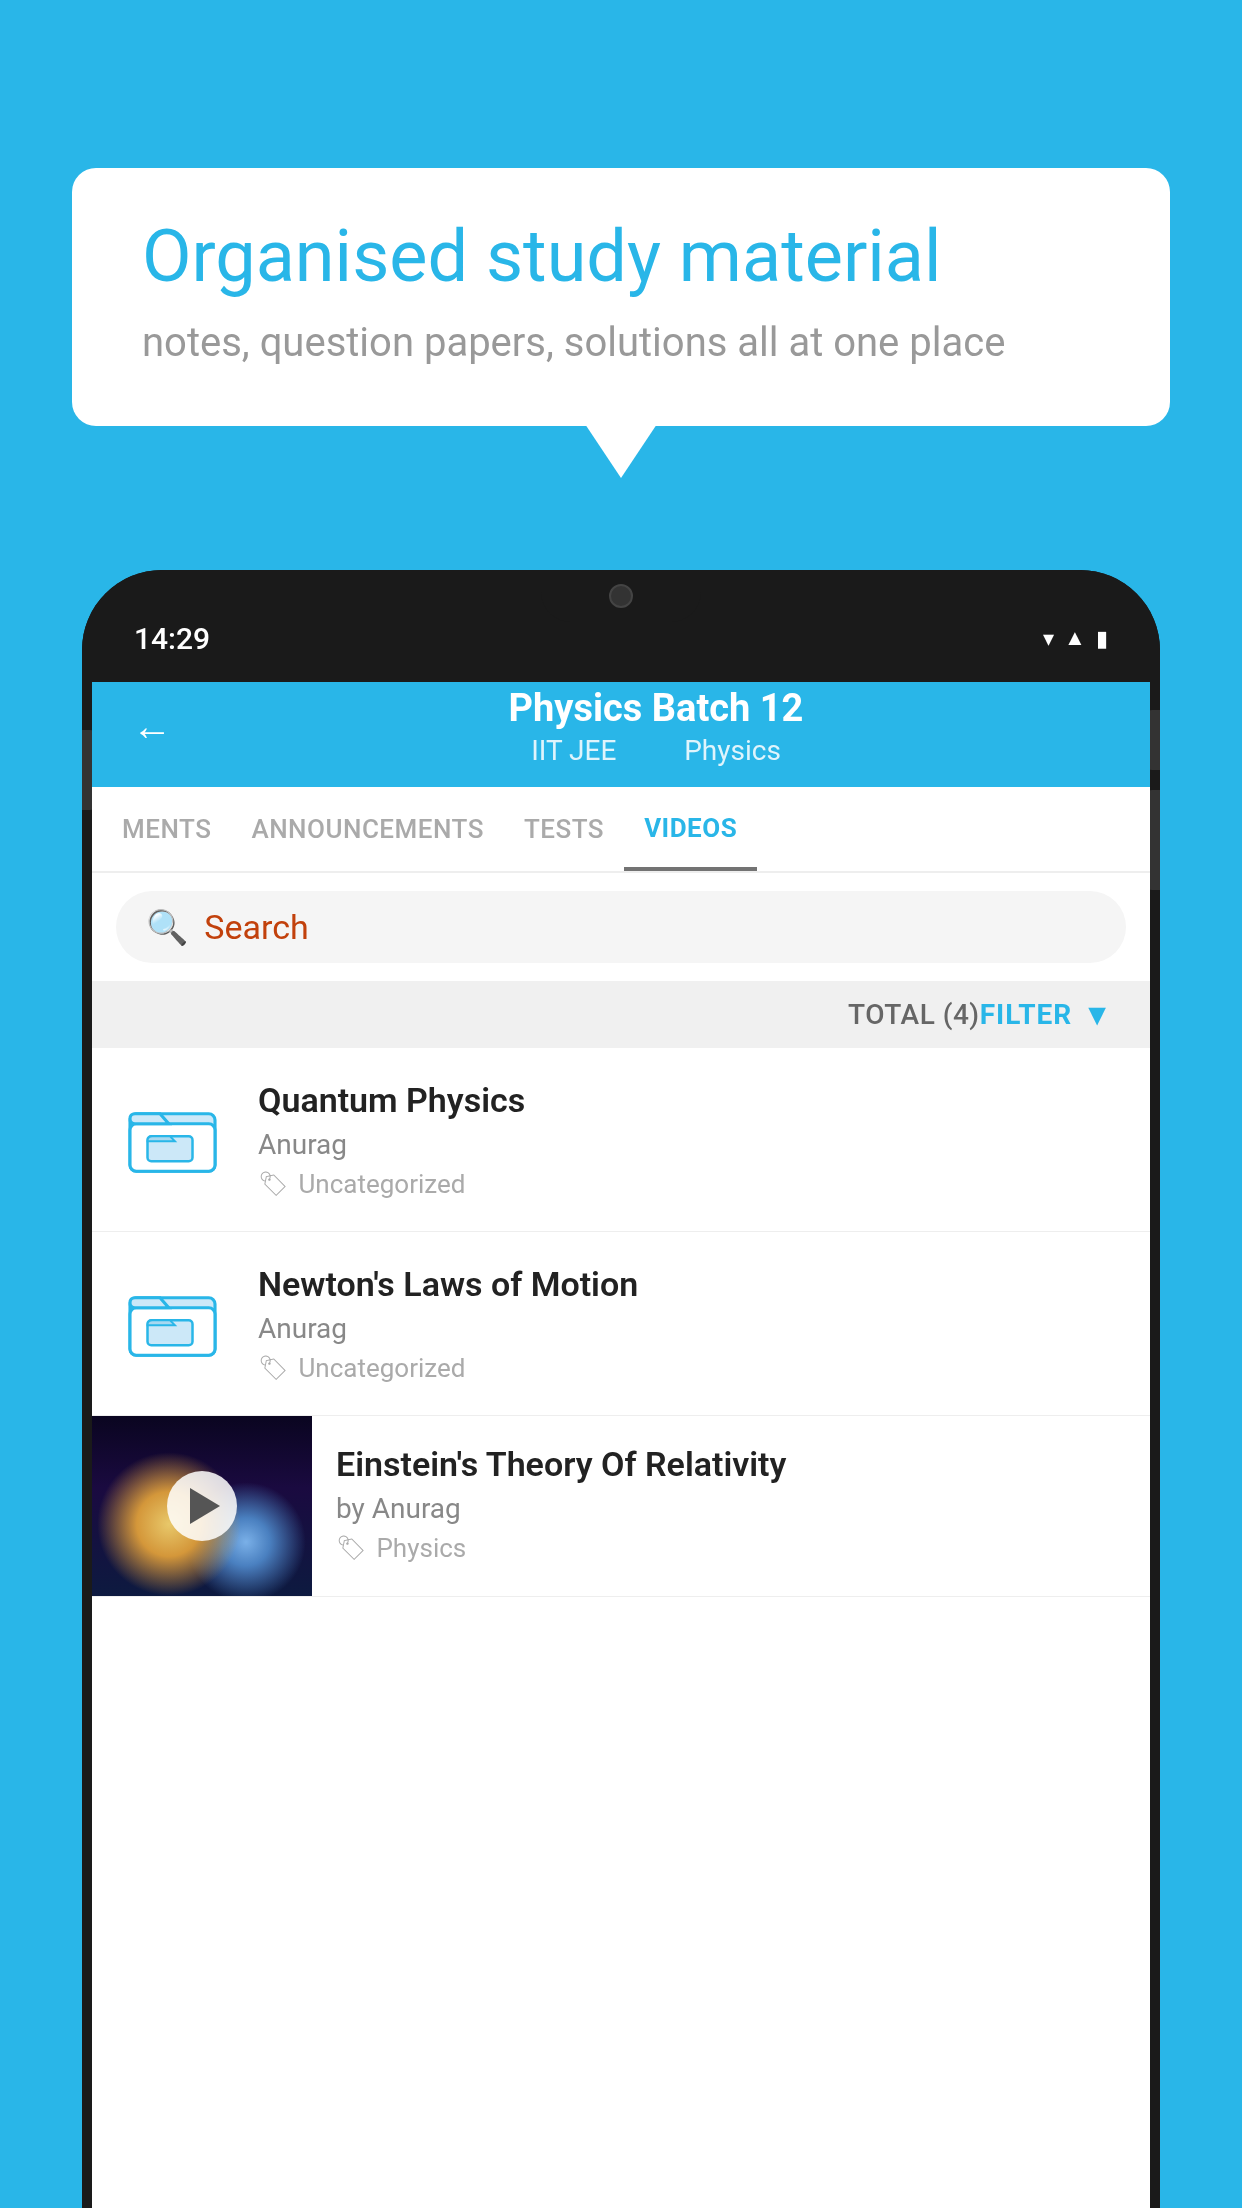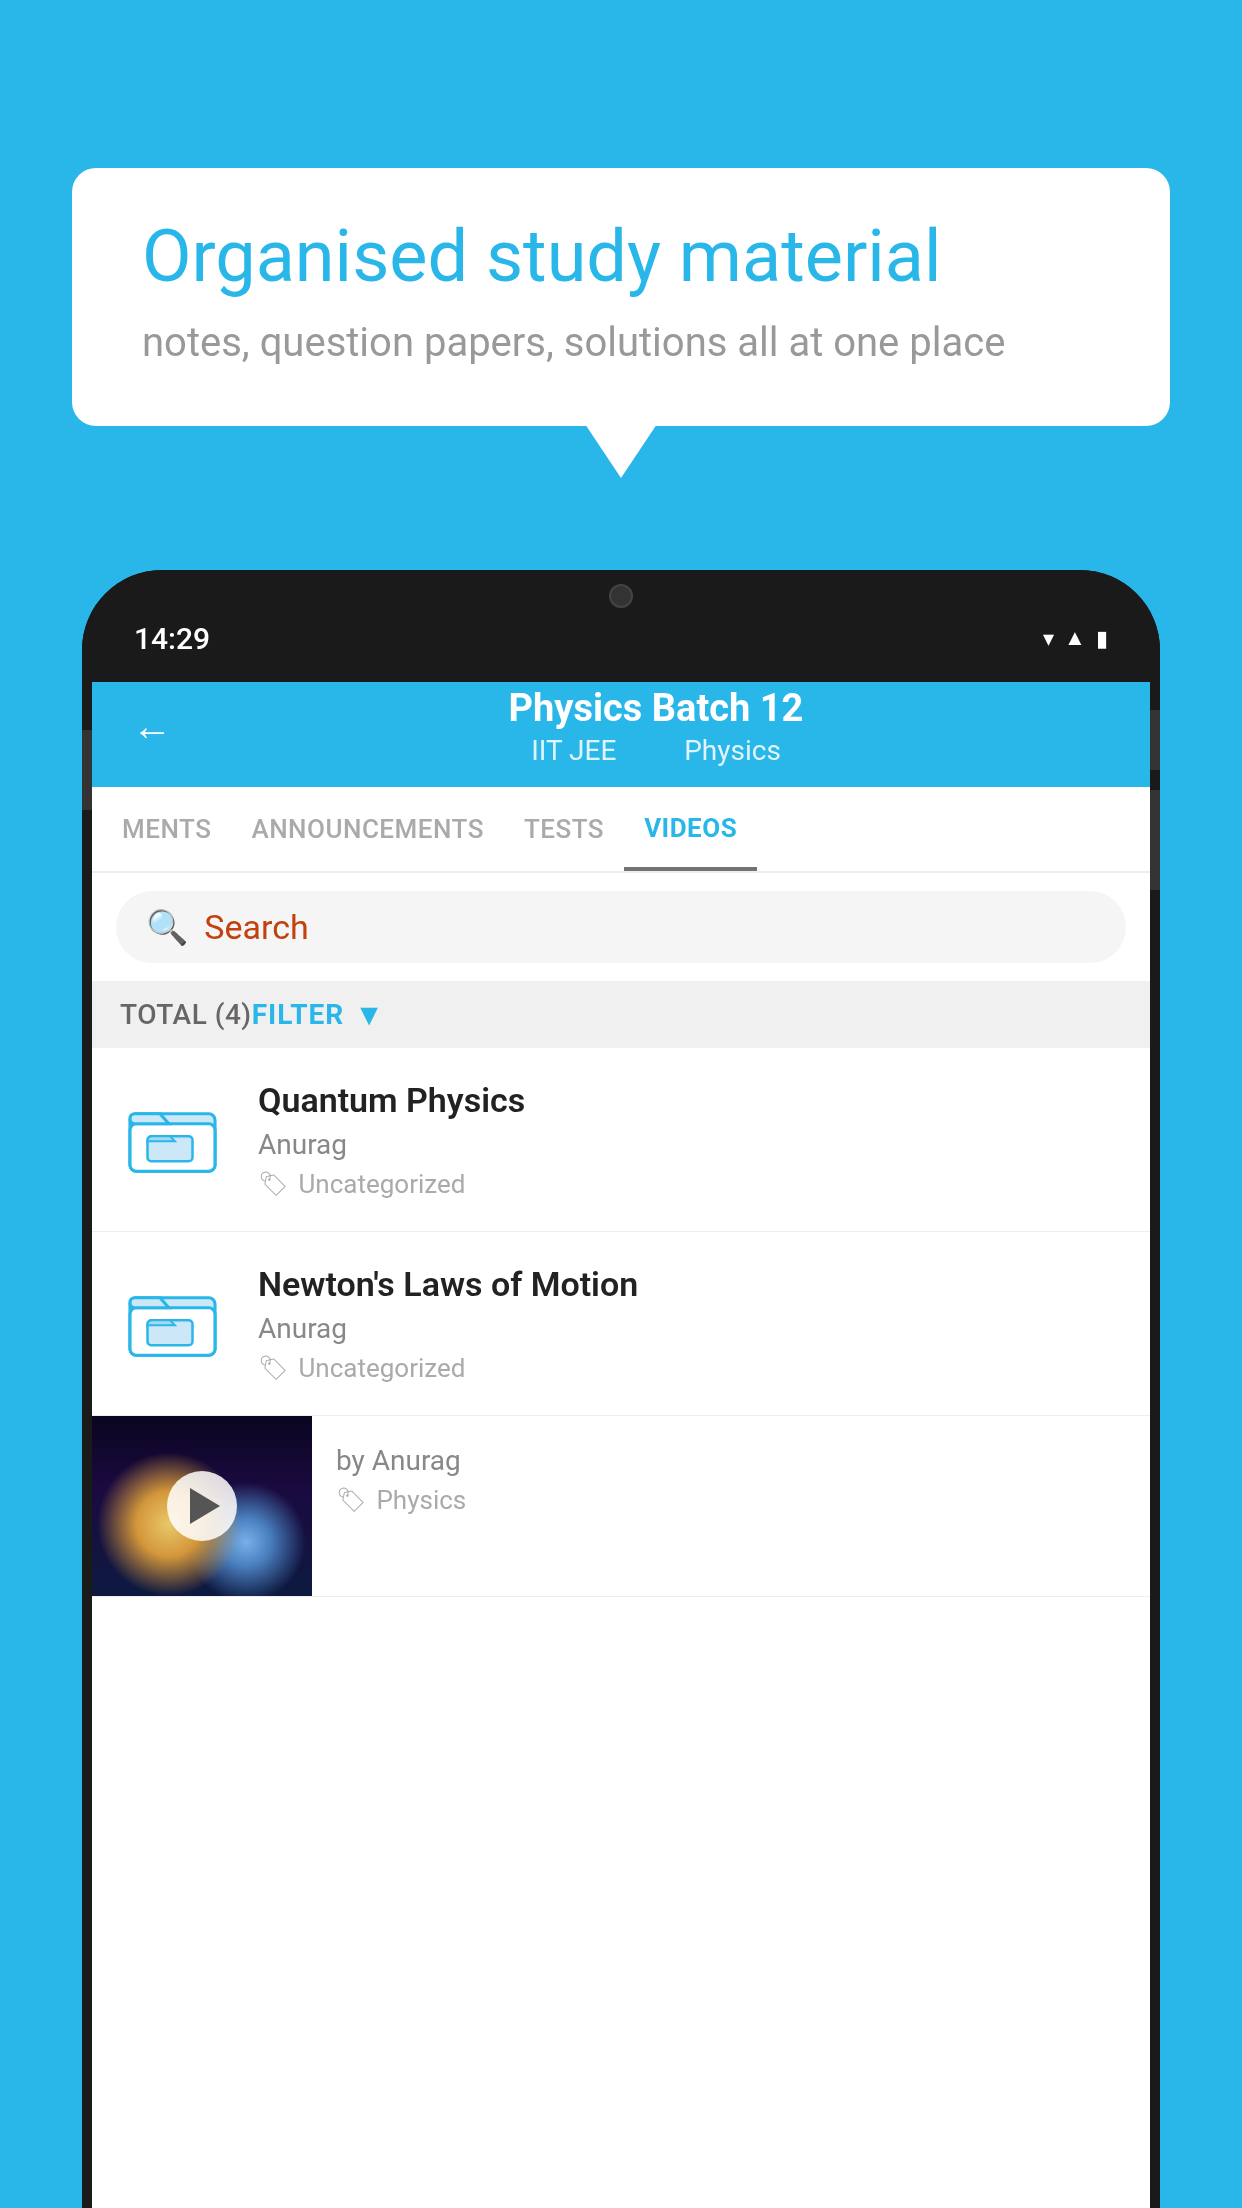--- a/index.html
+++ b/index.html
@@ -213,23 +213,23 @@
     }
 
     .search-text {
       color: #c2410c;
       font-size: 34px;
     }
 
     
     .filter-row {
       background: #f0f0f0;
-      padding: 16px 28px;
-      display: flex;
-      justify-content: flex-start;
+      padding: 16px 37px;
+      display: flex;
+      justify-content: flex-end;
       align-items: center;
     }
 
     .total-label {
       color: #666;
       font-size: 28px;
       font-weight: 500;
       letter-spacing: 0.5px;
     }
 
@@ -517,20 +517,21 @@
       </div>
 
       <div class="video-item-thumb">
         <div class="einstein-thumb">
           <div class="einstein-thumb-bg"></div>
           <div class="play-btn">
             <div class="play-triangle"></div>
           </div>
         </div>
         <div class="einstein-info">
+          <div class="einstein-title">Einstein's Theory Of Relativity</div>
           <div class="einstein-author">by Anurag</div>
           <div class="einstein-tag">
             <span class="tag-icon">🏷</span>
             <span>Physics</span>
           </div>
         </div>
       </div>
 
     </div>
   </div>

